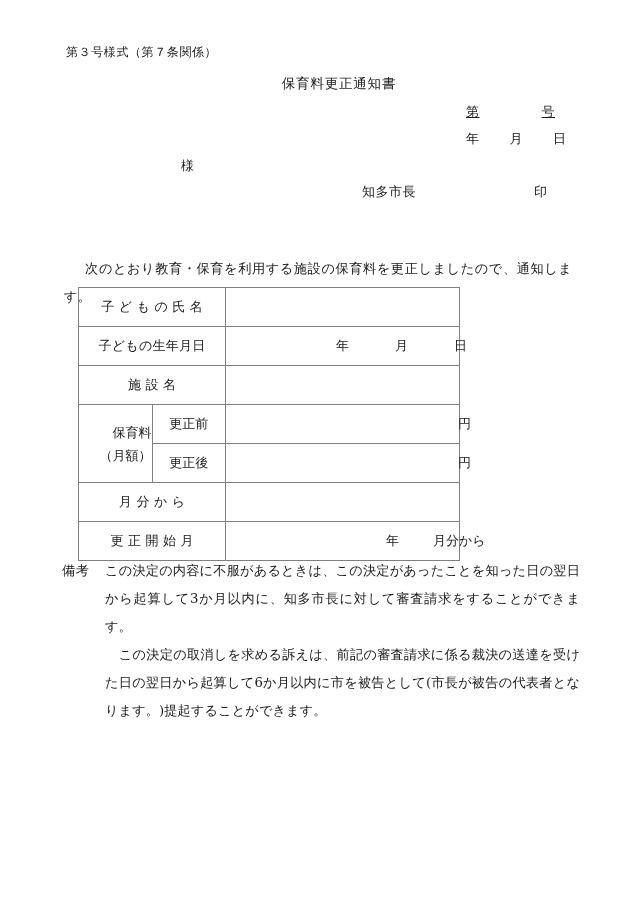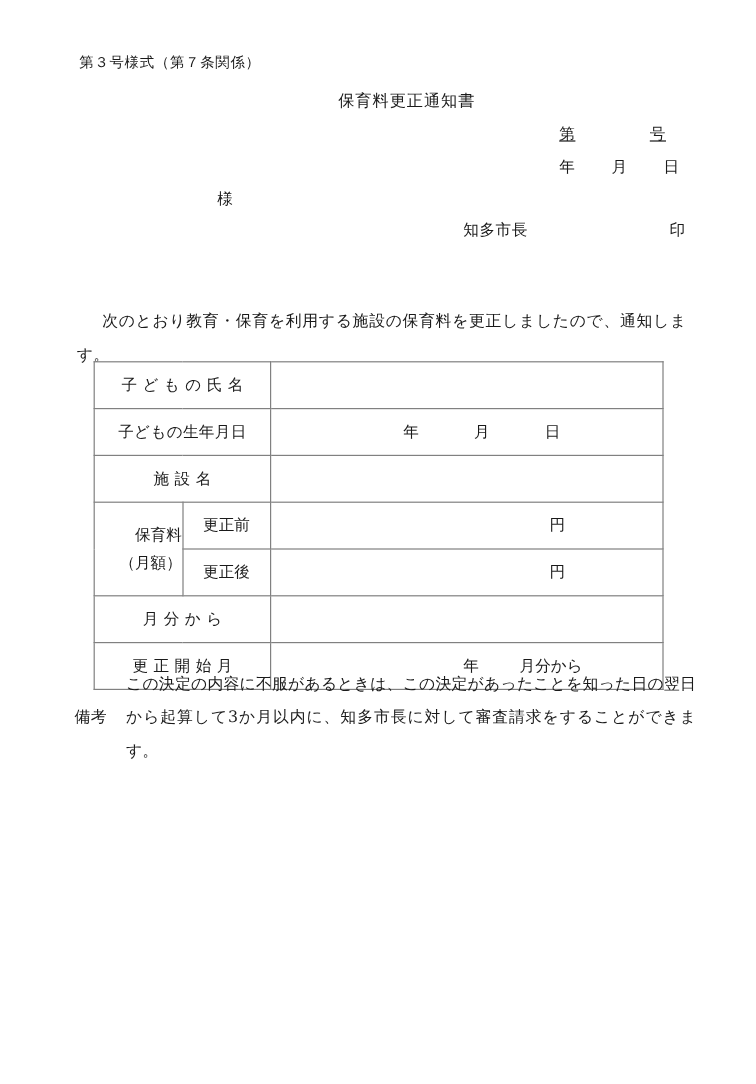--- a/index.html
+++ b/index.html
@@ -63,21 +63,20 @@
     font-size: 13px;
     letter-spacing: 0.5px;
   }
   .issuer {
     position: absolute;
     left: 362px;
     top: 183px;
     font-size: 13px;
     letter-spacing: 0.5px;
     white-space: nowrap;
-    margin-left: 24px;
   }
   .issuer-gap { display: inline-block; width: 118px; }
 
   
   .lead {
     position: absolute;
     left: 64px;
     top: 230px;
     width: 508px;
     font-size: 13.2px;
@@ -86,22 +85,22 @@
     text-align-last: left;
     text-indent: 1.6em;
     letter-spacing: 0.2px;
     margin-top: 25px;
   }
 
   
   .tbl {
     position: absolute;
     left: 78px;
-    top: 301px;
-    width: 475px;
+    top: 287px;
+    width: 382px;
     border-collapse: collapse;
     table-layout: fixed;
     font-size: 13px;
     border-radius: 13px;
   }
   .tbl td {
     border: 1px solid #808080;
     height: 38px;
     padding: 0;
     vertical-align: middle;
@@ -150,21 +149,20 @@
     top: 557px;
     width: 518px;
     font-size: 13.2px;
     line-height: 28px;
   }
   .remarks-label {
     position: absolute;
     left: 0;
     top: 0;
     letter-spacing: 0.5px;
-    margin-top: 28px;
   }
   .remarks-body {
     margin-left: 43px;
     width: 475px;
   }
   .remarks-body p {
     margin: 0;
     text-align: justify;
     text-align-last: left;
     text-indent: 1.05em;
@@ -249,16 +247,17 @@
           <span class="val-inner"><span class="gap-m1"></span><span>年</span><span class="gap-m2"></span><span>月分から</span></span>
         </td>
       </tr>
     </tbody>
   </table>
 
   <div class="remarks">
     <div class="remarks-label">備考</div>
     <div class="remarks-body">
       <p class="first">この決定の内容に不服があるときは、この決定があったことを知った日の翌日から起算して3か月以内に、知多市長に対して審査請求をすることができます。</p>
+      <p>この決定の取消しを求める訴えは、前記の審査請求に係る裁決の送達を受けた日の翌日から起算して6か月以内に市を被告として(市長が被告の代表者となります。)提起することができます。</p>
     </div>
   </div>
 
 </div>
 
 </body></html>

